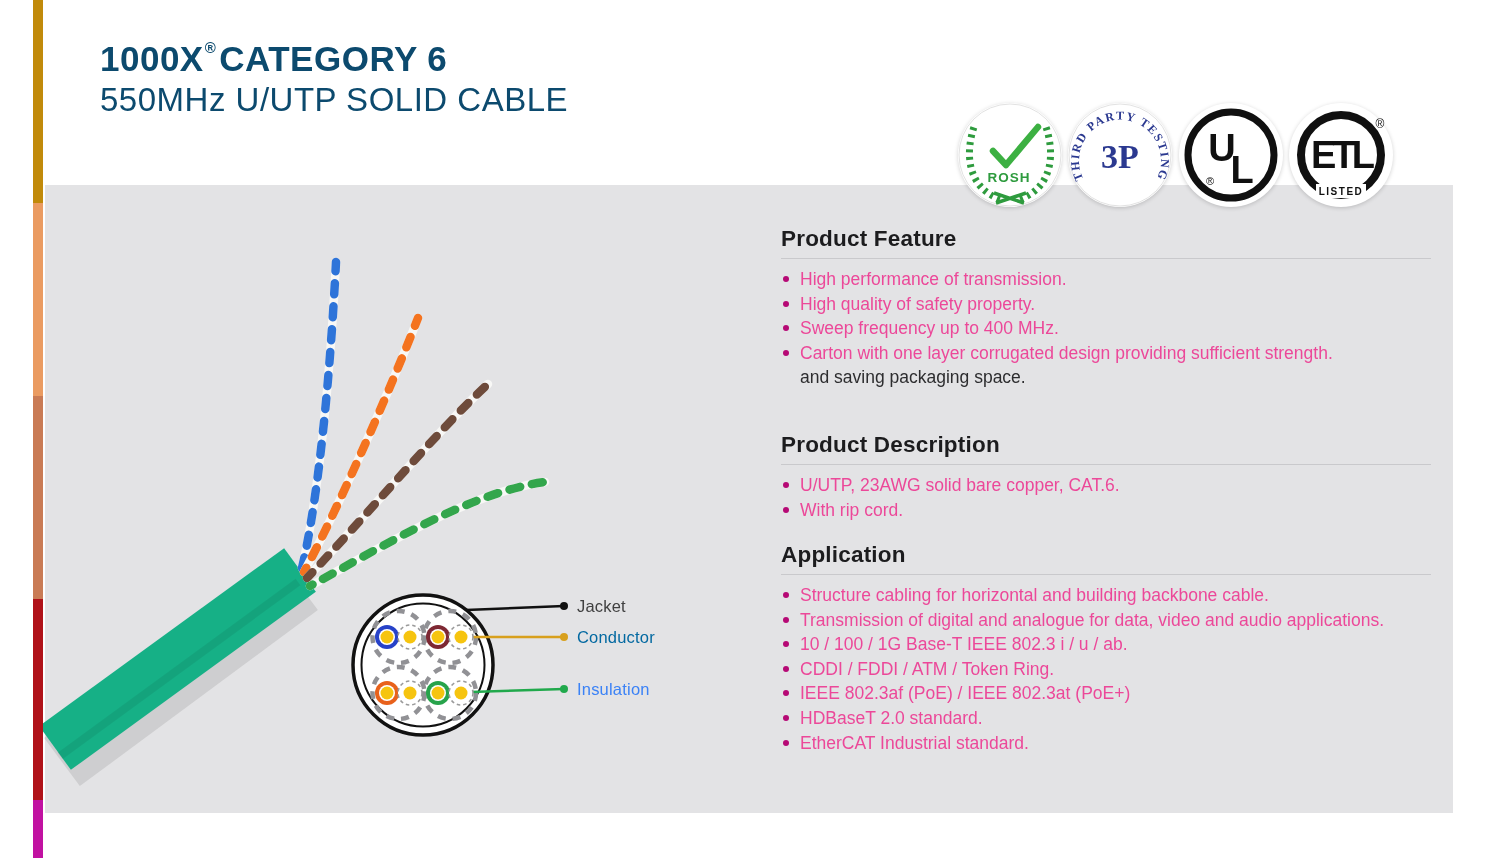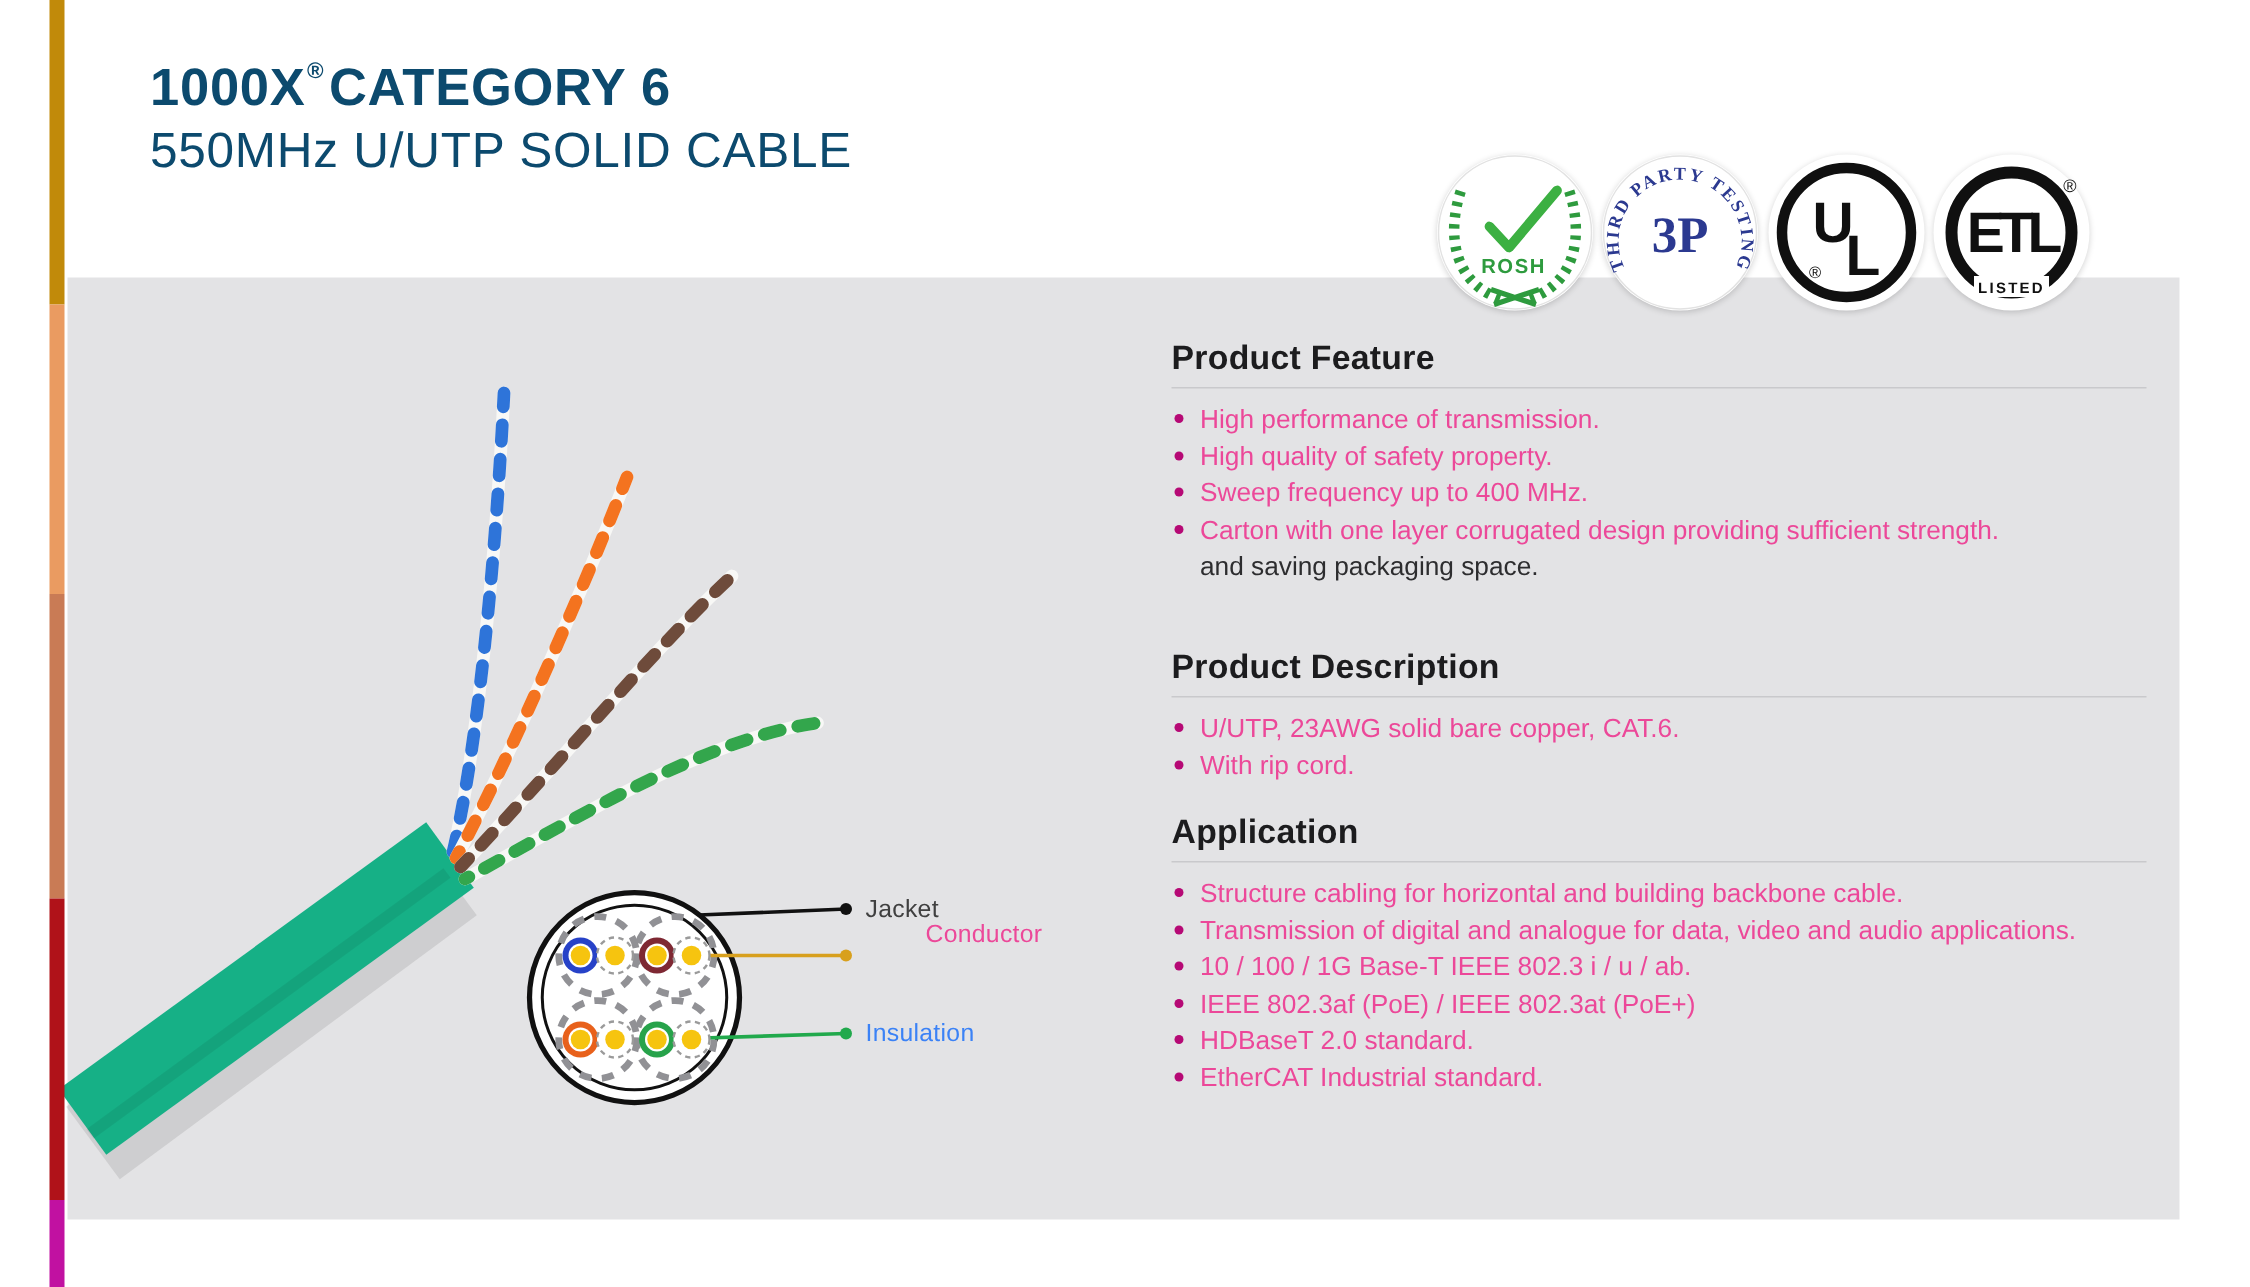--- a/index.html
+++ b/index.html
@@ -29,21 +29,21 @@
          box-shadow:0 1px 4px rgba(0,0,0,.18);z-index:8;}
   .badge svg{display:block;width:104px;height:104px;}
   .b-rosh{left:958px;} .b-3p{left:1068px;} .b-ul{left:1179px;} .b-etl{left:1289px;}
 
   
   .illu{position:absolute;left:40px;top:200px;z-index:4;}
 
   
   .dlabel{position:absolute;font-size:16.5px;z-index:6;letter-spacing:0.2px;}
   .lab-jacket{left:577px;top:597px;color:#404040;}
-  .lab-conductor{left:577px;top:614px;color:#ec4899;margin-left:40px;}
+  .lab-conductor{left:577px;top:628px;color:#0369a1;}
   .lab-insulation{left:577px;top:680px;color:#3b82f6;}
 
   
   .section{position:absolute;left:745px;width:650px;z-index:6;margin-left:36px;}
   .s-feature{top:226px;} .s-desc{top:432px;} .s-app{top:542px;}
   .section h2{margin:0 0 6px 0;font-size:22.5px;font-weight:bold;color:#1c1c1e;letter-spacing:0.2px;}
   .rule{height:1px;background:#c9c9cc;margin:0 0 8px 0;}
   .section ul{list-style:none;margin:0;padding:0;}
   .section li{position:relative;padding-left:19px;font-size:17.5px;color:#ec4899;line-height:24.6px;}
   .section li::before{content:"";position:absolute;left:2px;top:9px;width:6px;height:6px;border-radius:50%;background:#B60975;}
@@ -220,17 +220,18 @@
   </ul>
 </div>
 
 <div class="section s-app">
   <h2>Application</h2>
   <div class="rule"></div>
   <ul>
     <li>Structure cabling for horizontal and building backbone cable.</li>
     <li>Transmission of digital and analogue for data, video and audio applications.</li>
     <li>10 / 100 / 1G Base-T IEEE 802.3 i / u / ab.</li>
+    <li>CDDI / FDDI / ATM / Token Ring.</li>
     <li>IEEE 802.3af (PoE) / IEEE 802.3at (PoE+)</li>
     <li>HDBaseT 2.0 standard.</li>
     <li>EtherCAT Industrial standard.</li>
   </ul>
 </div>
 
 </body></html>

